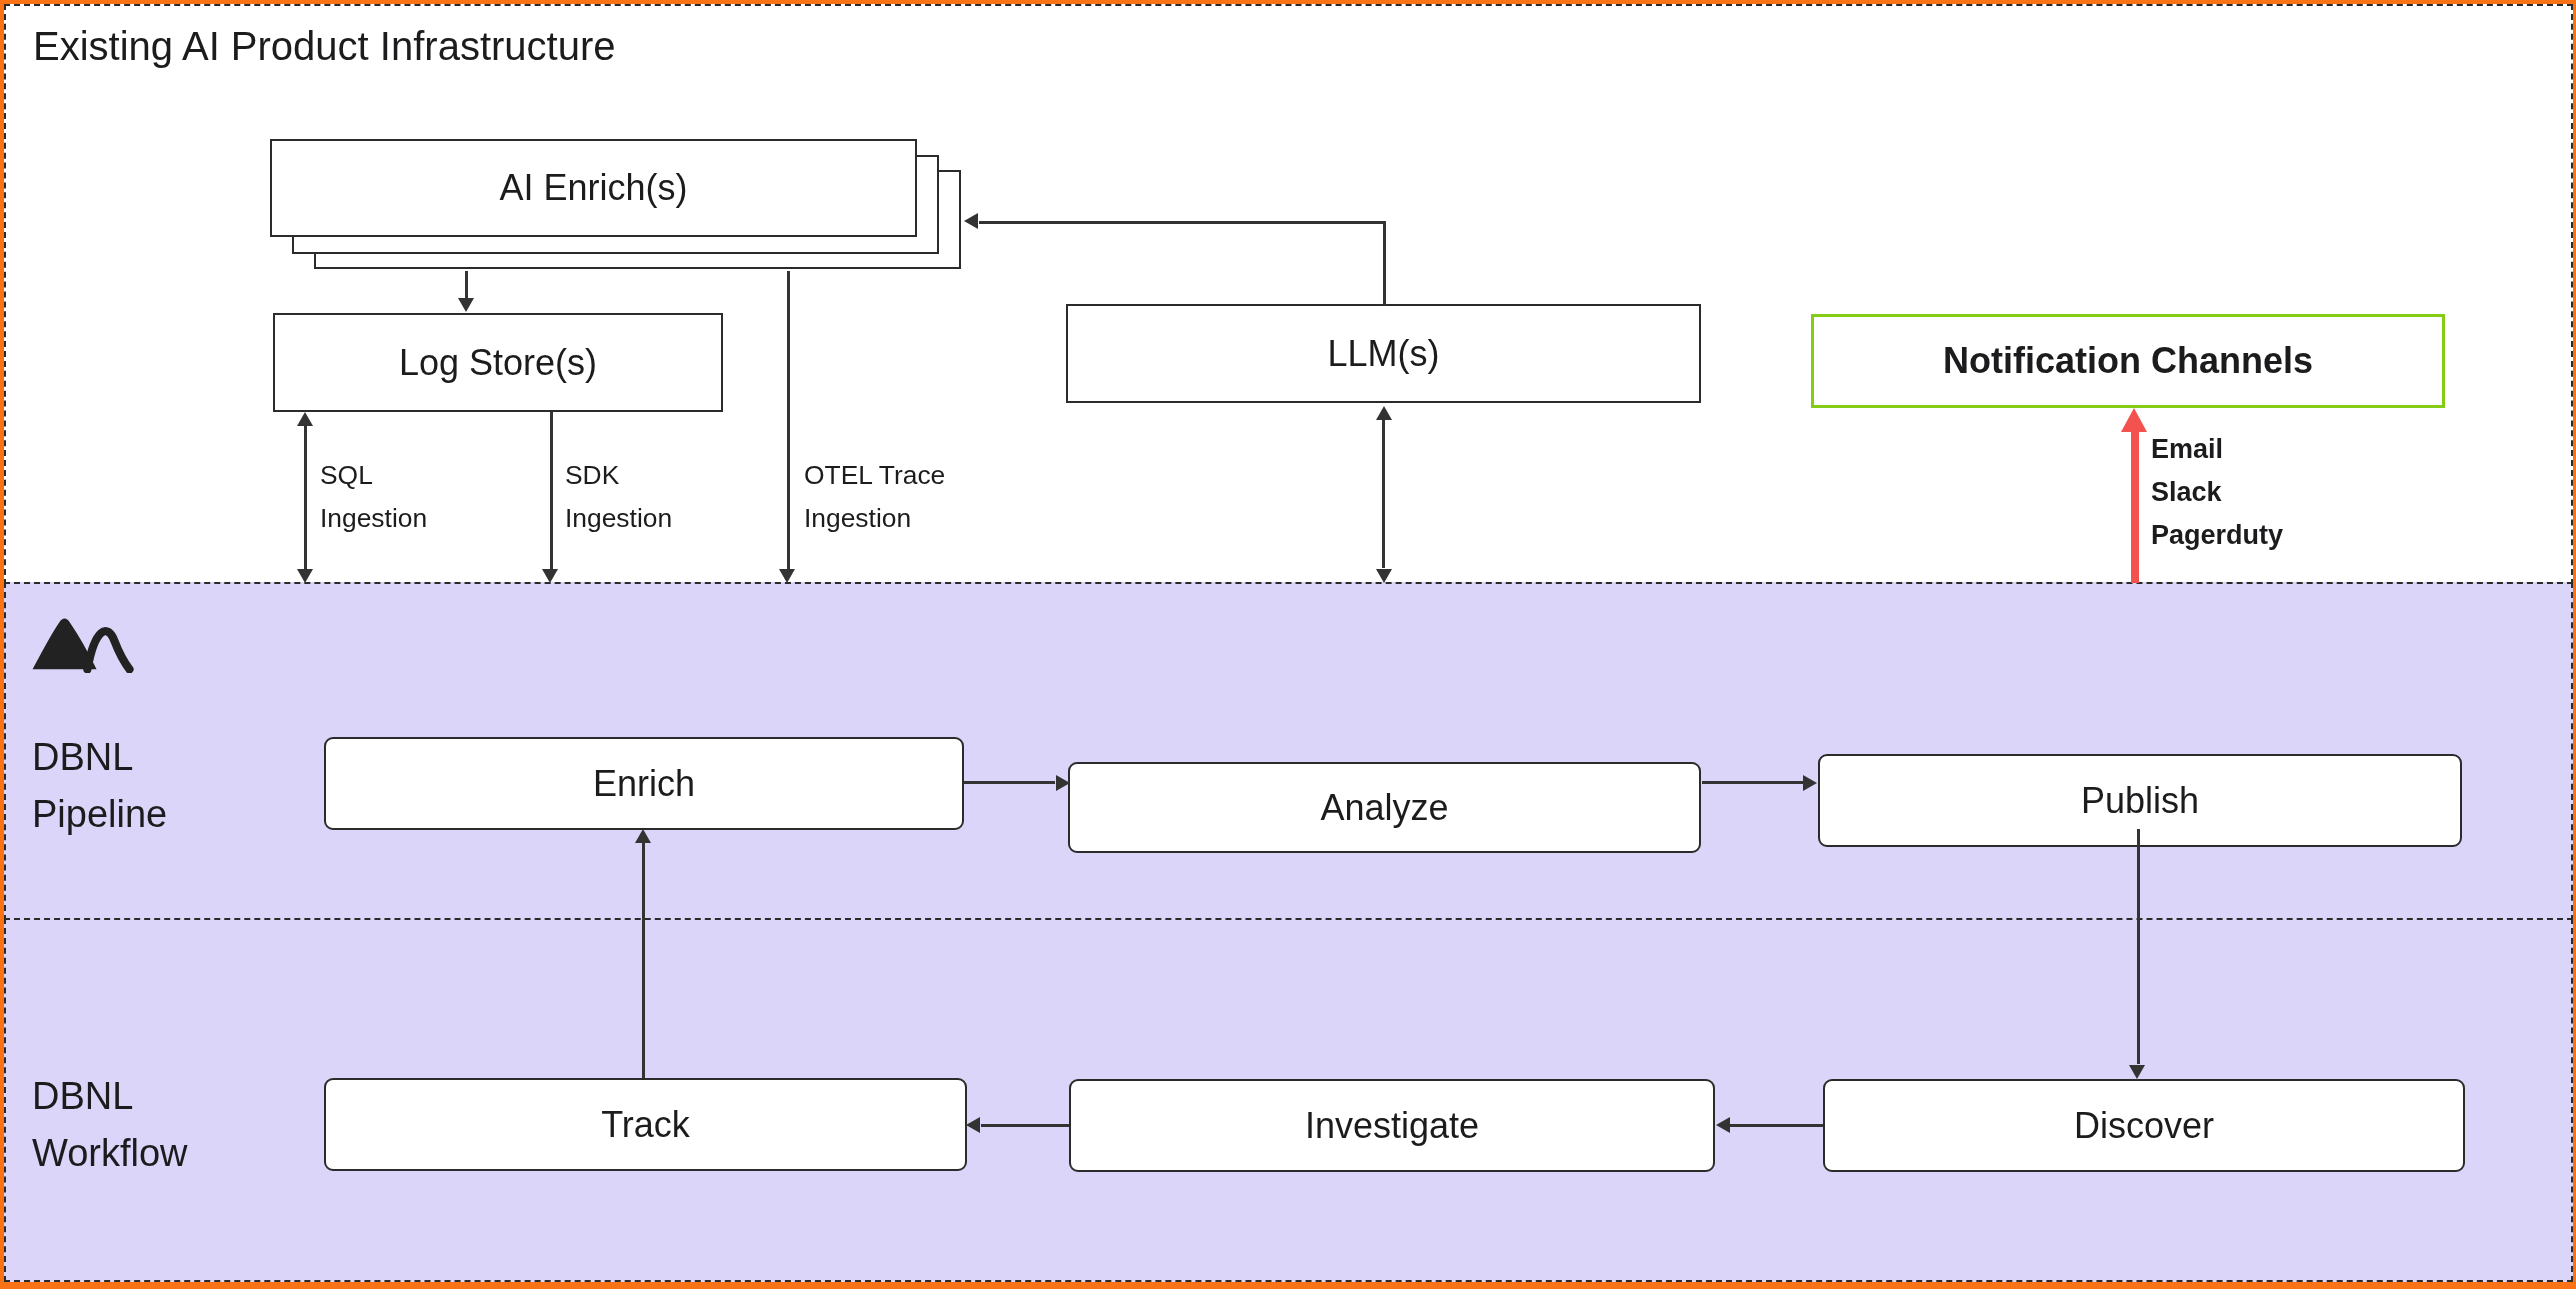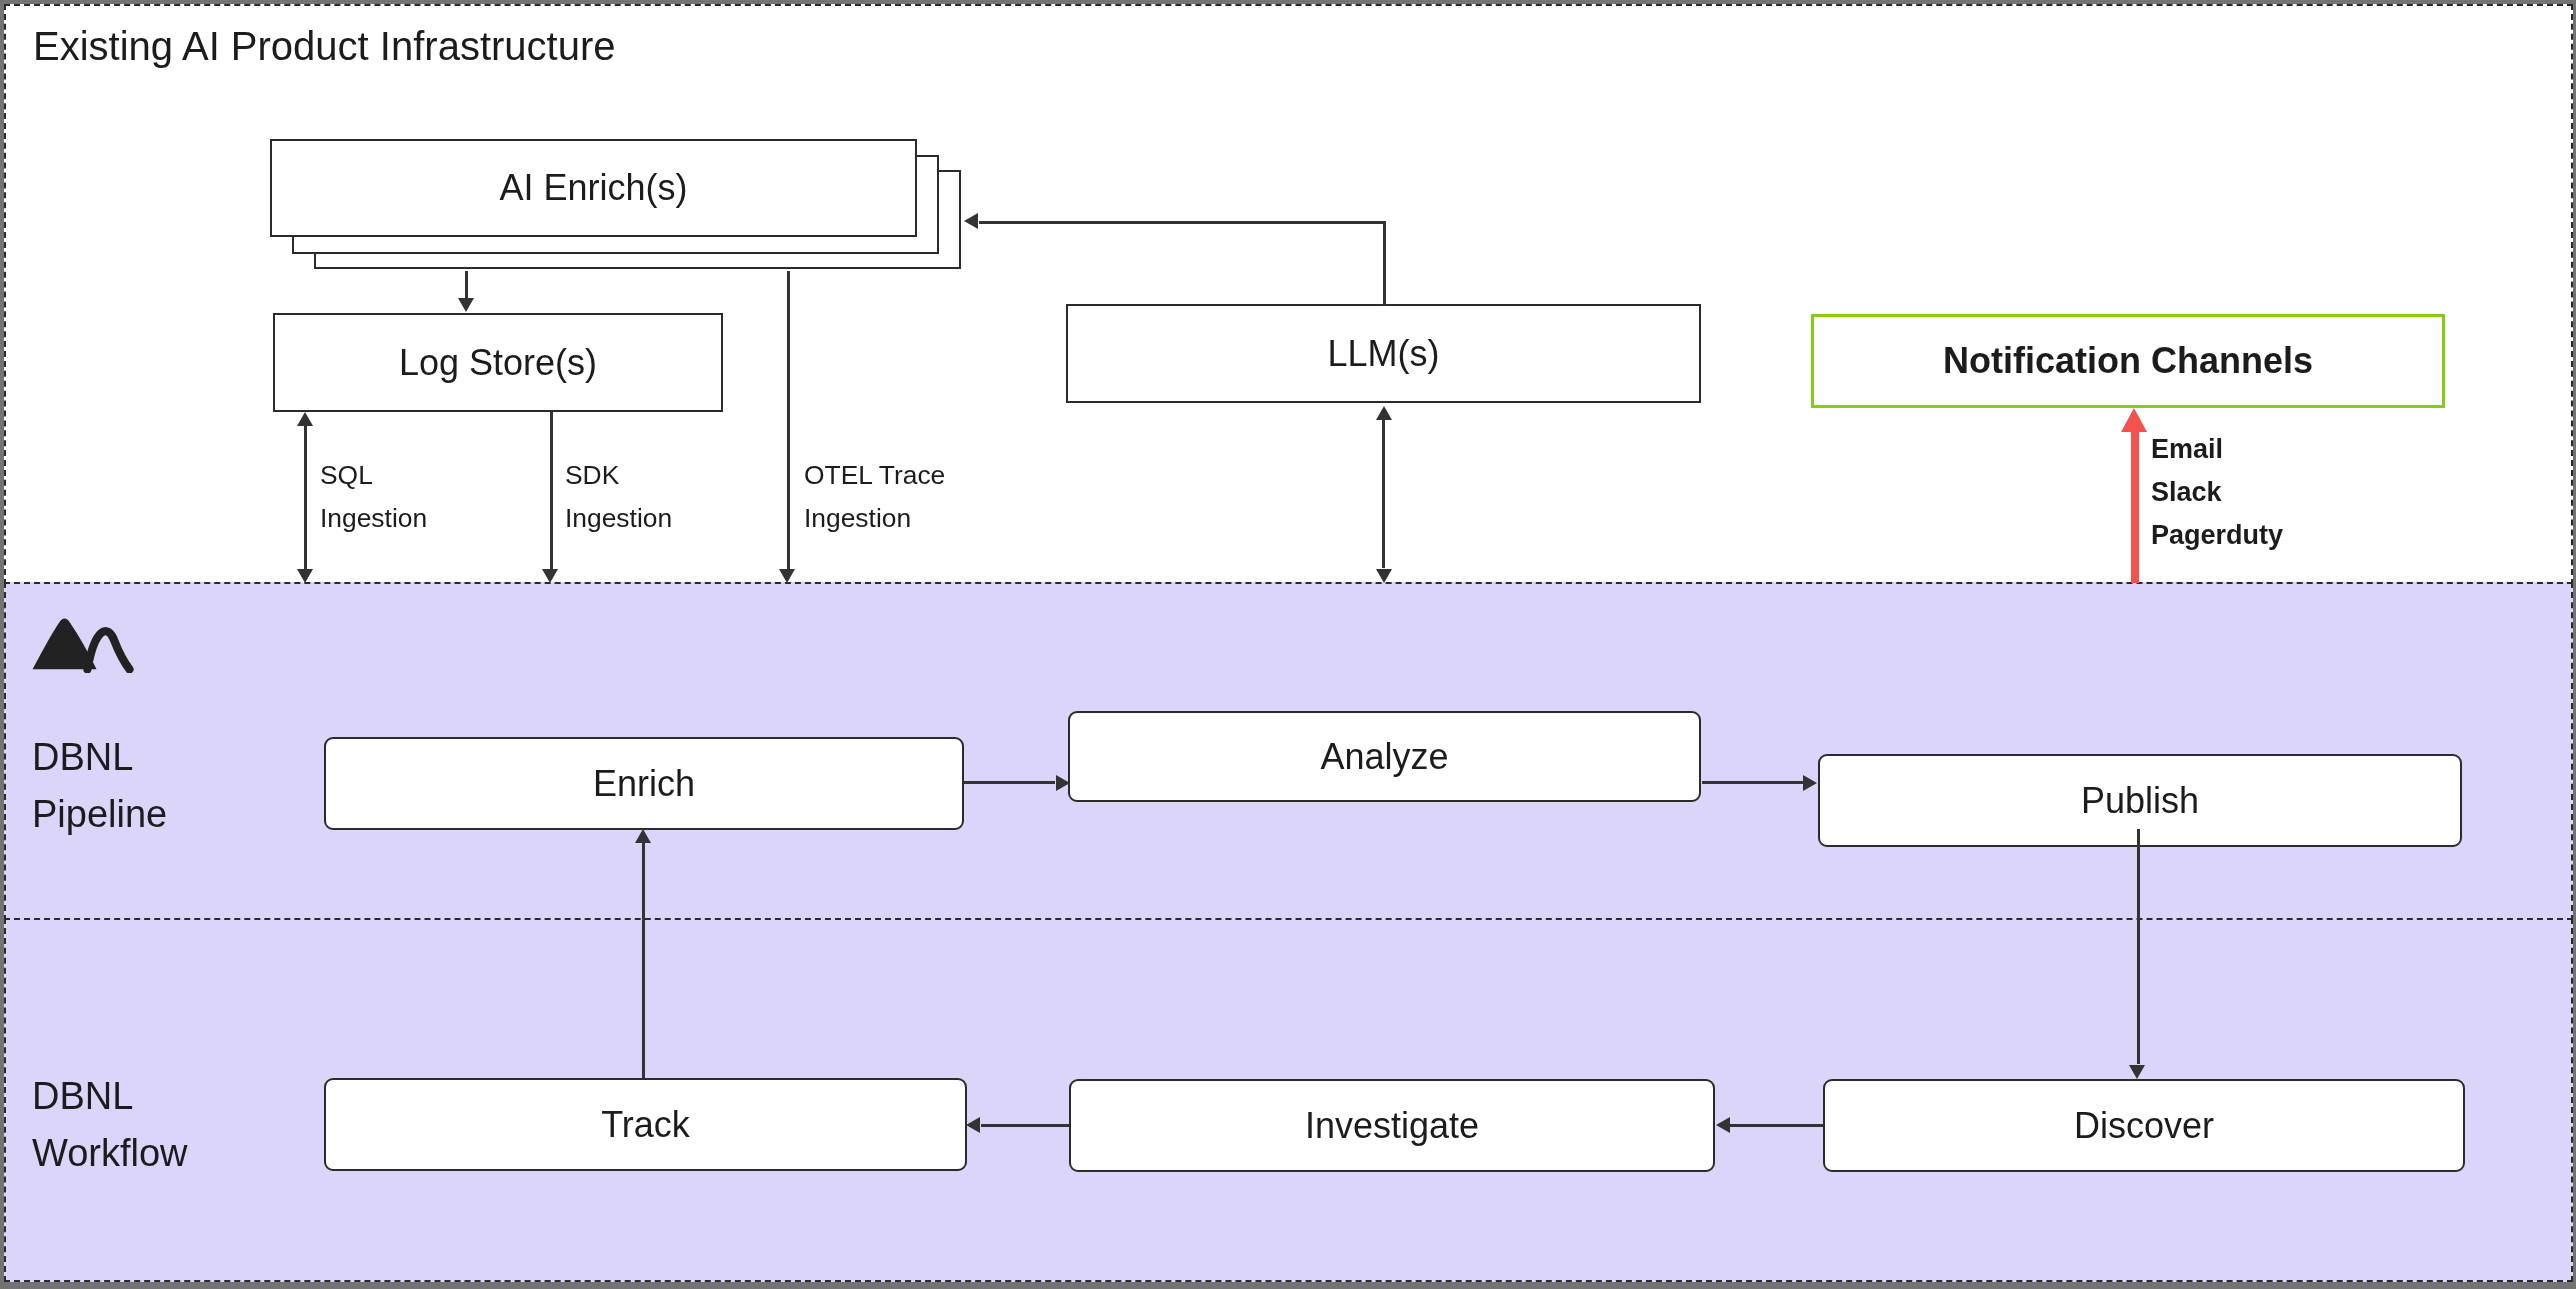--- a/index.html
+++ b/index.html
@@ -1,17 +1,17 @@
 <!DOCTYPE html>
 <html style="font-size:14.6px"><head>
 <meta charset="utf-8">
 <style>
   html,body{margin:0;padding:0;background:#ffffff;}
   body{font-family:"Liberation Sans", sans-serif;color:#1c1c1e;}
-  #canvas{position:relative;width:2576px;height:1290px;background:#737373;overflow:hidden;}
+  #canvas{position:relative;width:2576px;height:1290px;background:#f97316;overflow:hidden;}
 
   .section{position:absolute;border:2.7px dashed #2a2a2a;box-sizing:border-box;}
   .section.white{background:#ffffff;}
   .section.purple{background:#dbd6f9;}
 
   .box{position:absolute;background:#ffffff;border:2.7px solid #2b2b2b;box-sizing:border-box;
        display:flex;align-items:center;justify-content:center;font-size:36px;}
   .rbox{border-radius:9px;}
   .red-box{border:3px solid #84cc16;font-weight:bold;font-size:36px;}
 
@@ -110,21 +110,21 @@
   </svg>
 
   <div class="section-label" style="left:32px;top:729px;">
     <div>DBNL</div>
     <div>Pipeline</div>
   </div>
 
   <div class="box rbox" style="left:324px;top:737px;width:640px;height:93px;">
     <span>Enrich</span>
   </div>
-  <div class="box rbox" style="left:1068px;top:711px;width:633px;height:91px;">
+  <div class="box rbox" style="left:1068px;top:762px;width:633px;height:91px;">
     <span>Analyze</span>
   </div>
   <div class="box rbox" style="left:1818px;top:754px;width:644px;height:93px;">
     <span>Publish</span>
   </div>
 
   <div class="hline" style="left:964px;top:781px;width:91px;"></div>
   <div class="head right" style="left:1056px;top:775px;"></div>
   <div class="hline" style="left:1702px;top:781px;width:101px;"></div>
   <div class="head right" style="left:1803px;top:775px;"></div>

